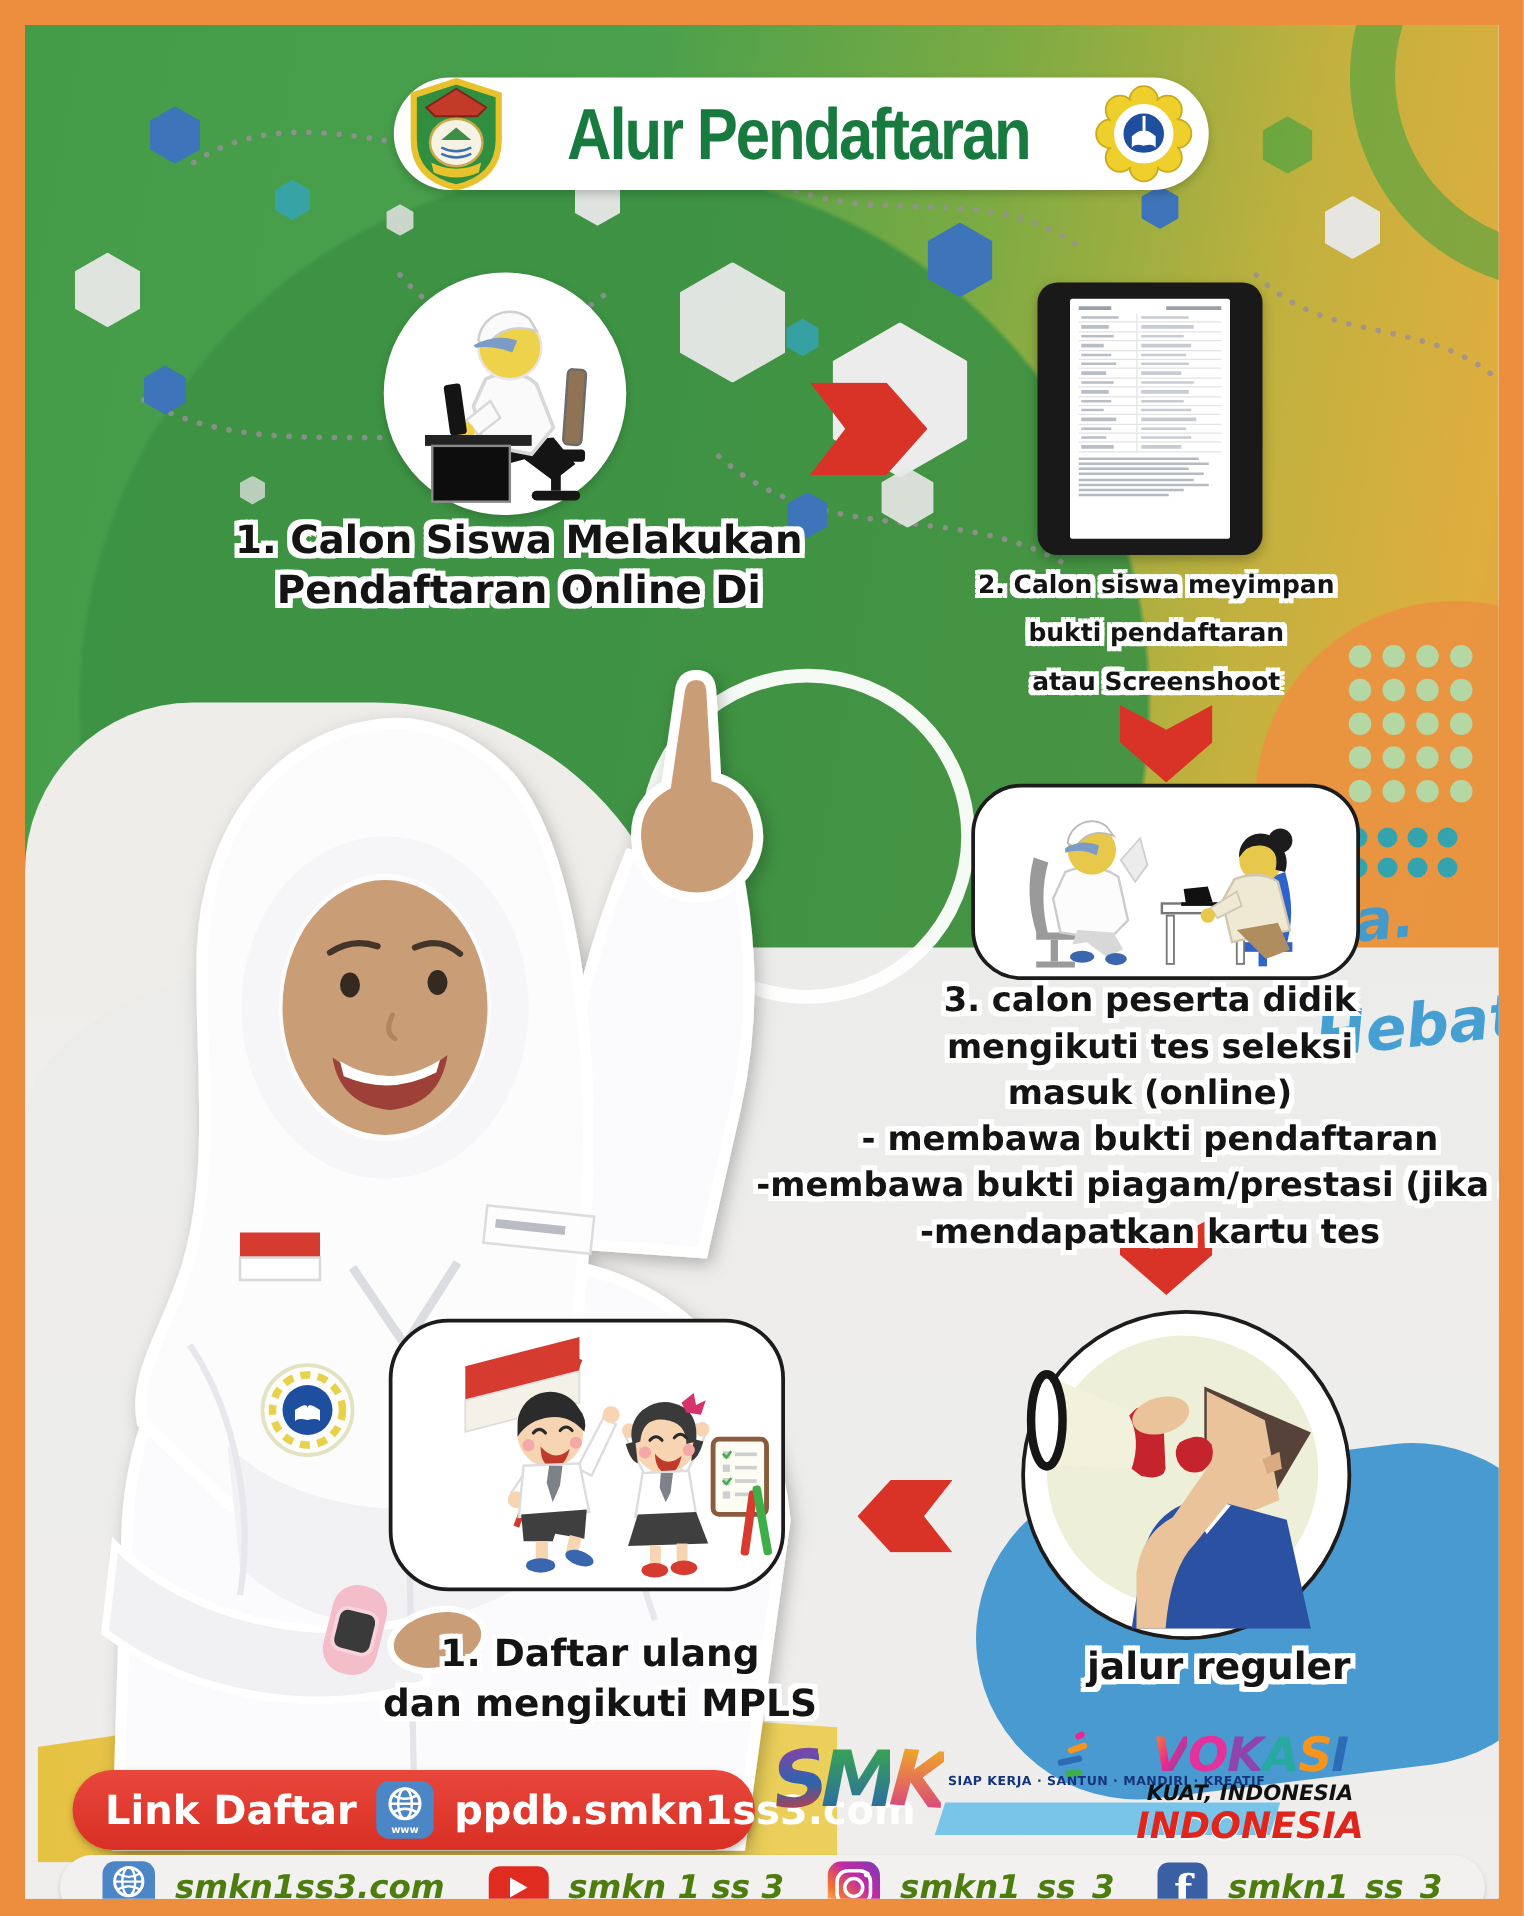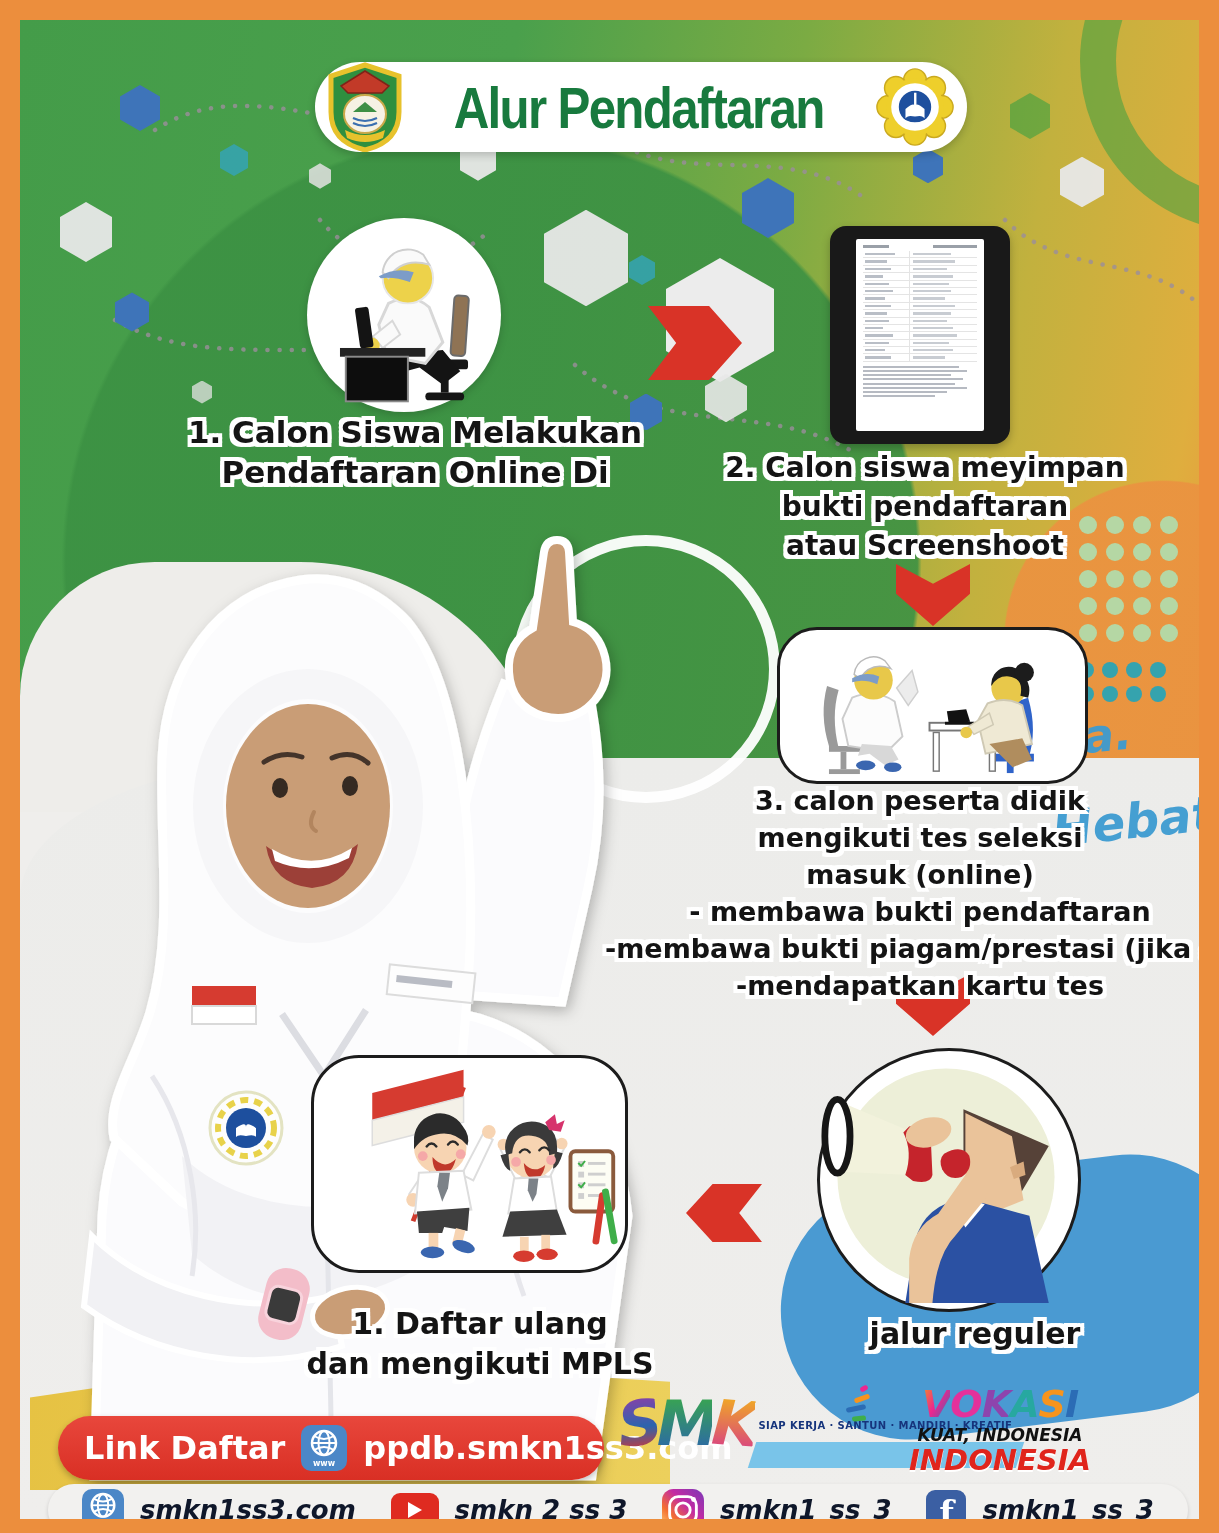--- a/index.html
+++ b/index.html
@@ -81,21 +81,21 @@
   .vk1{color:#e4319b;}.vk2{color:#8e44ad;}.vk3{color:#27a8a0;}.vk4{color:#f7941d;}.vk5{color:#2b6cb5;}
   .vok-l1{font-size:17px;font-weight:bold;font-style:italic;color:#111;white-space:nowrap;margin-top:1px;}
   .vok-l2{font-size:29px;font-weight:bold;font-style:italic;color:#e0251c;text-shadow:0 2px 0 #fff;line-height:30px;white-space:nowrap;}
   .streaks{position:absolute;left:-4px;top:6px;}
   .streaks i{position:absolute;border-radius:3px;}
   
   .footerbar{left:28px;top:1464px;width:1140px;height:52px;background:#f2f1ef;border-radius:26px;z-index:6;
     display:flex;align-items:center;justify-content:space-between;padding:0 34px;box-sizing:border-box;box-shadow:0 2px 4px rgba(0,0,0,.15);}
   .blueline{left:140px;top:1508px;width:1026px;height:9px;background:#3c94cc;border-radius:5px;z-index:5;}
   .fitem{display:flex;align-items:center;gap:16px;}
-  .ftext{font-size:26px;font-weight:bold;font-style:italic;color:#0f172a;white-space:nowrap;}
+  .ftext{font-size:26px;font-weight:bold;font-style:italic;color:#4d7c0f;white-space:nowrap;}
   .yt{width:48px;height:34px;background:#df2b20;border-radius:9px;display:flex;align-items:center;justify-content:center;}
   .yt i{width:0;height:0;border-left:14px solid #fff;border-top:8px solid transparent;border-bottom:8px solid transparent;display:block;}
   .fb{width:40px;height:40px;background:#3b5fa3;border-radius:9px;display:flex;align-items:flex-end;justify-content:center;overflow:hidden;}
   .fb span{color:#fff;font-weight:bold;font-size:34px;font-family:"DejaVu Serif",serif;line-height:34px;}
   .student{left:12px;top:496px;width:700px;height:970px;z-index:2;}
 </style>
 </head>
 <body>
 
 <div class="poster">
@@ -423,21 +423,21 @@
           <i style="width: 104px;"></i>
           <i style="width: 88px;"></i>
           <i style="width: 100px;"></i>
           <i style="width: 92px;"></i>
           <i style="width: 104px;"></i>
           <i style="width: 84px;"></i>
           <i style="width: 72px;"></i>
         </div>
     </div>
   </div>
-  <div class="steptext olt" style="left:690px;top:428px;width:430px;font-size:28px;line-height:39px;">
+  <div class="steptext olt" style="left:690px;top:428px;width:430px;font-size:20px;line-height:39px;">
     <span>2. Calon siswa meyimpan</span>
     <span>bukti pendaftaran</span>
     <span>atau Screenshoot</span>
   </div>
 
   <div class="abs card step3-card" style="border-radius:40px;">
     <svg width="299" height="145" viewBox="0 0 300 150">
       <path d="M44,58 q-8,30 2,62 l10,2 q-8,-32 0,-60 z" fill="#9a9a9a"></path>
       <rect x="46" y="120" width="34" height="6" fill="#9a9a9a"></rect>
       <rect x="58" y="126" width="6" height="18" fill="#9a9a9a"></rect>
@@ -610,21 +610,21 @@
           <path d="M8,8 q10,6 20,0 M8,22 q10,-6 20,0" stroke="#ffffff" stroke-width="2" fill="none"></path>
           <text x="18" y="38" text-anchor="middle" font-size="8" fill="#ffffff" font-family="DejaVu Sans">www</text>
         </svg>
       </span>
       <span class="ftext">smkn1ss3.com</span>
     </div>
     <div class="fitem">
       <span class="yt">
           <i></i>
         </span>
-      <span class="ftext">smkn 2 ss 3</span>
+      <span class="ftext">smkn 1 ss 3</span>
     </div>
     <div class="fitem">
       <svg width="42" height="42" viewBox="0 0 44 44">
         <defs>
           <linearGradient id="ig" x1="0" y1="1" x2="1" y2="0">
             <stop offset="0" stop-color="#ffdc7d"></stop>
               <stop offset="0.3" stop-color="#f46f30"></stop>
             <stop offset="0.6" stop-color="#c32aa3"></stop>
               <stop offset="1" stop-color="#7a3ab8"></stop>
           </linearGradient>

